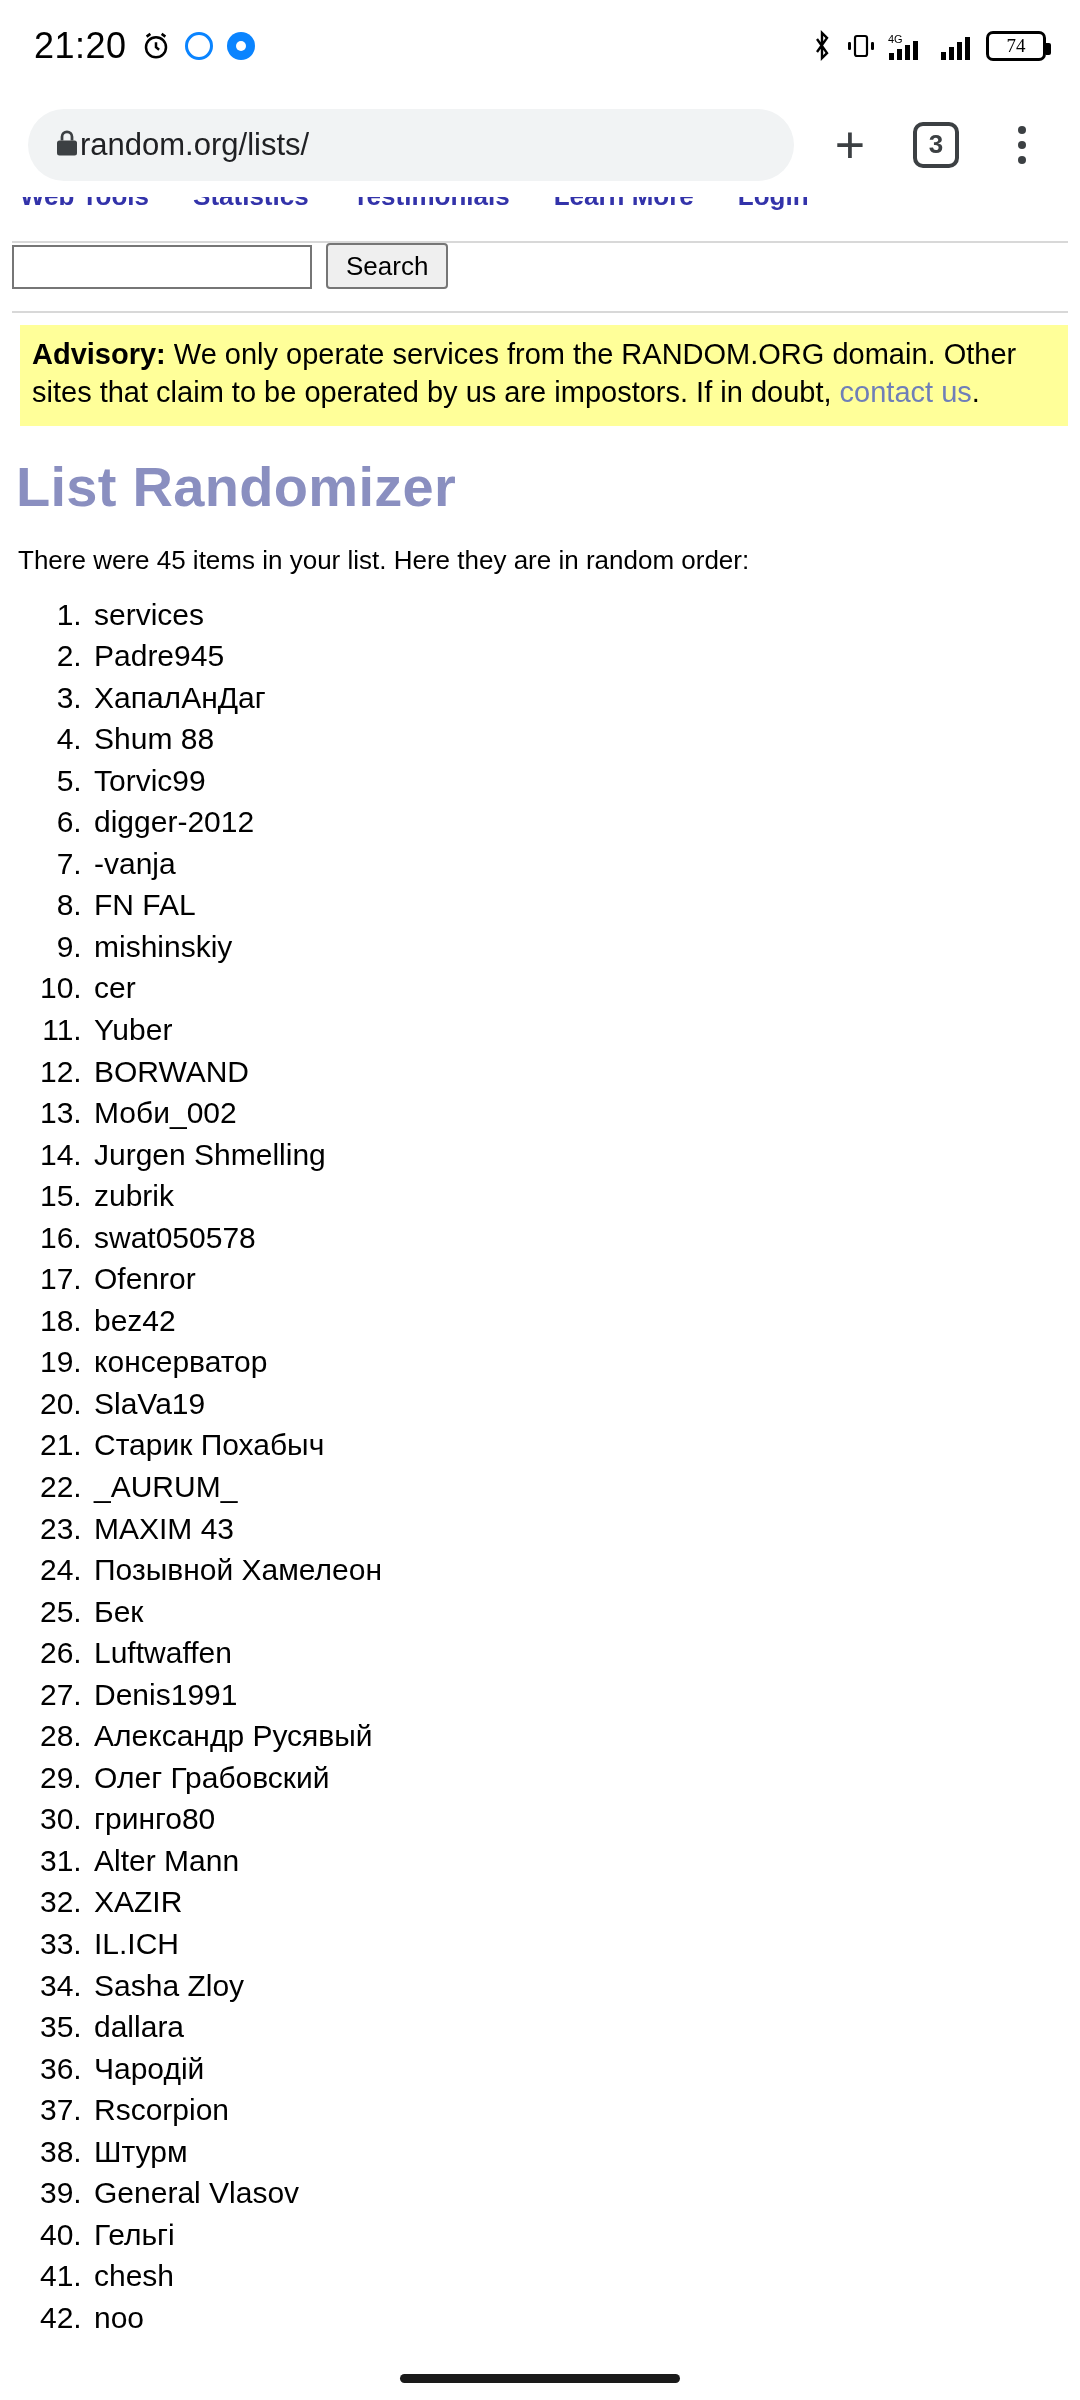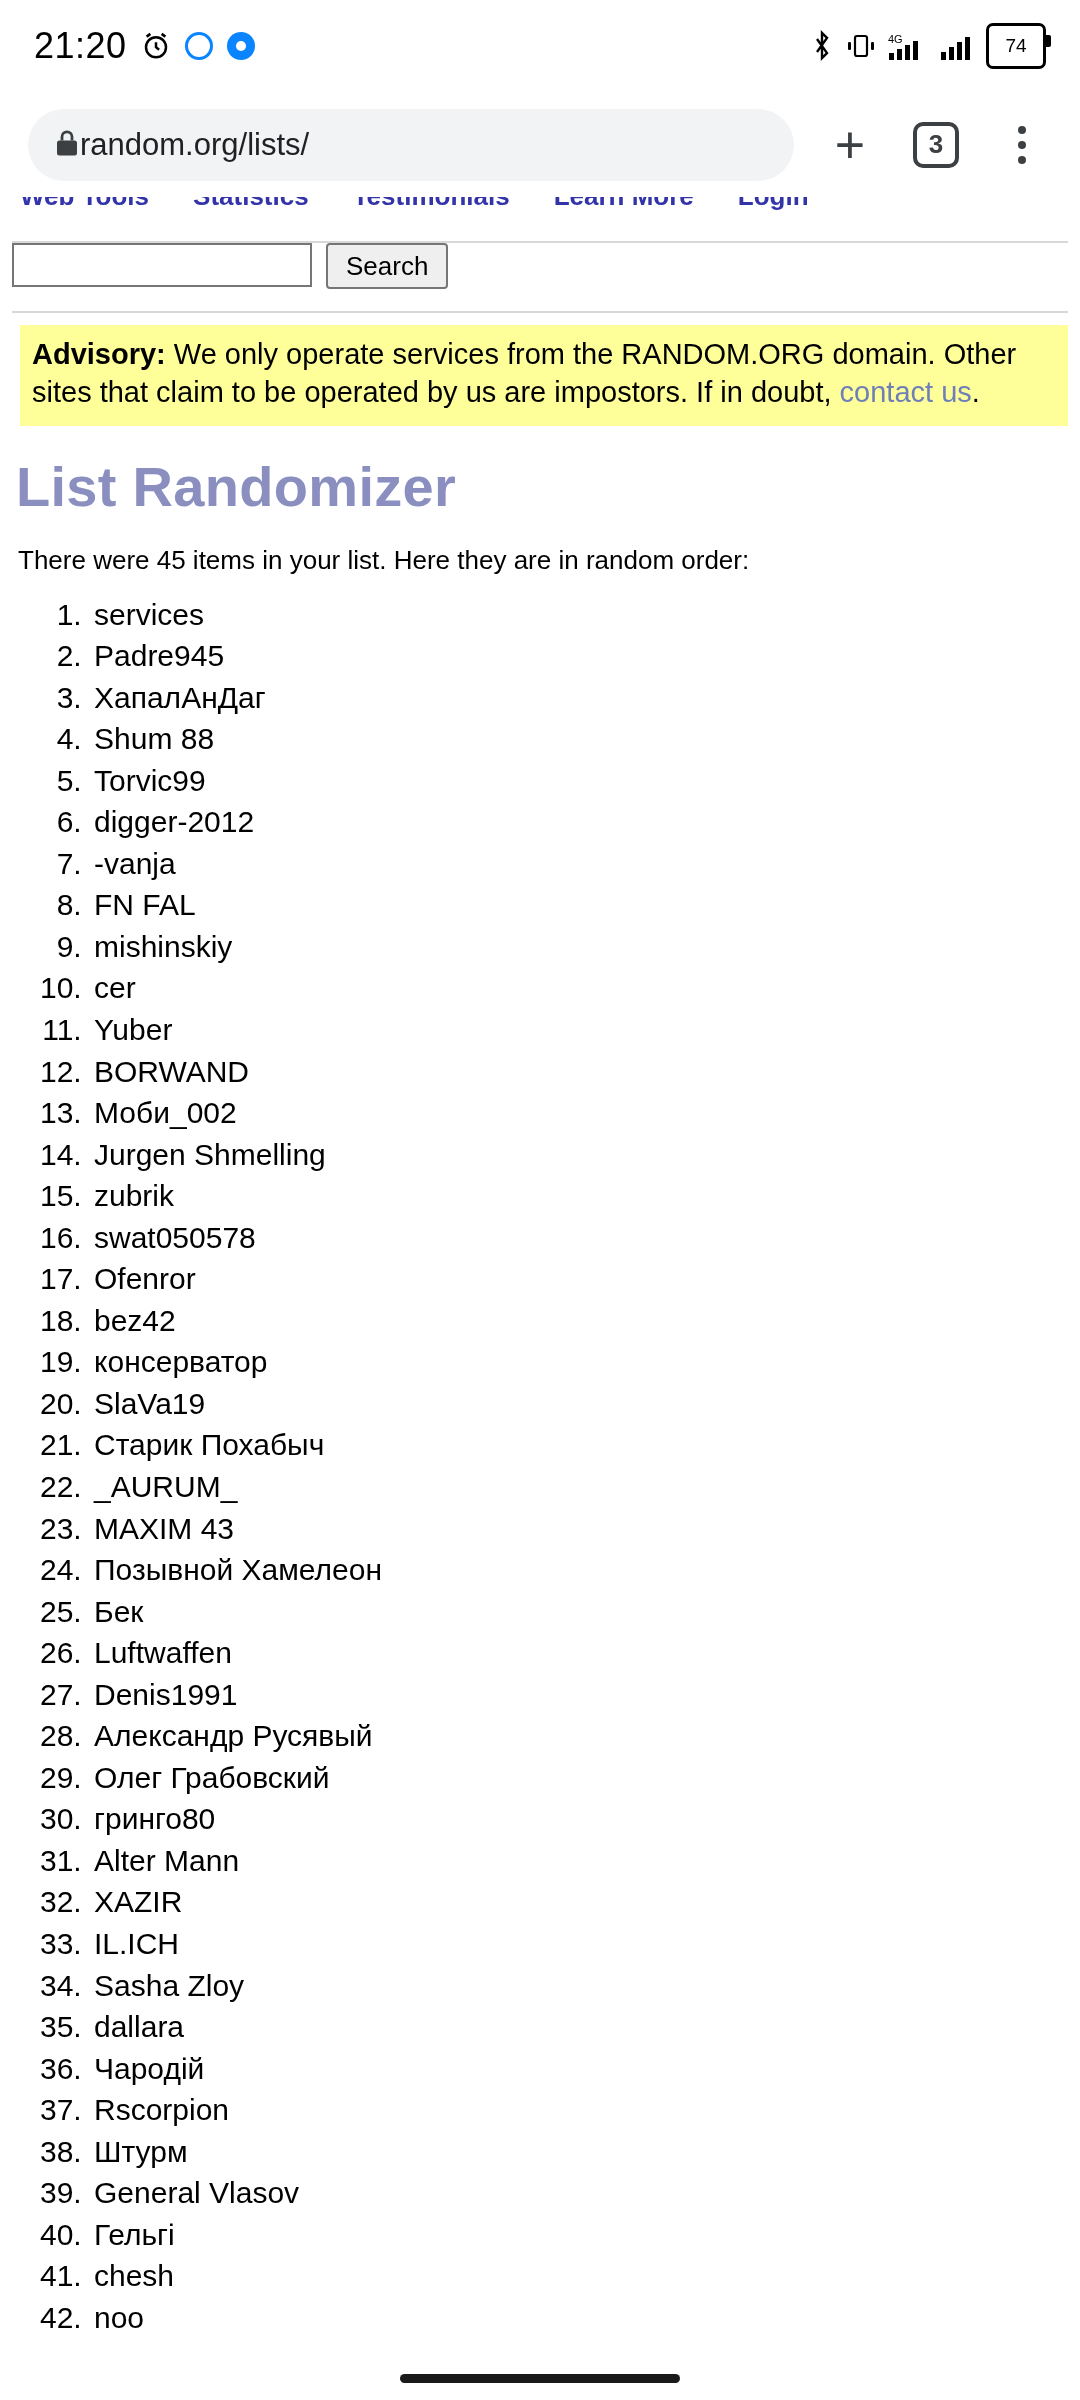--- a/index.html
+++ b/index.html
@@ -43,24 +43,24 @@
     background: #0a84ff; display: inline-block;
     position: relative;
   }
   .dot-blue-filled::after {
     content: ""; position: absolute; left: 9px; top: 9px;
     width: 10px; height: 10px; background: #ffffff; border-radius: 50%;
   }
   .sb-right { display: flex; align-items: center; gap: 12px; }
   .sb-right svg { display: block; }
   .battery {
-    width: 60px; height: 46px;
+    width: 60px; height: 30px;
     border: 3px solid #000; border-radius: 7px;
     position: relative; display: flex; align-items: center; justify-content: center;
-    font-size: 19px; font-weight: 500;
+    font-size: 19px; font-weight: 500; font-family: Liberation Serif, serif;
   }
   .battery::after {
     content: ""; position: absolute; right: -8px; top: 9px;
     width: 5px; height: 12px; background: #000; border-radius: 0 2px 2px 0;
   }
 
   
   .toolbar {
     flex: 0 0 105px;
     height: 105px;
@@ -132,21 +132,21 @@
     border-top: 2px solid #d8d8d8;
     margin: 18px 0 0 0;
   }
   .searchlabel {
     color: #9aa0c8;
     font-size: 27px;
     margin: 20px 0 10px 2px;
   }
   .searchrow {
     display: flex;
-    align-items: flex-start;
+    align-items: flex-end;
     gap: 14px;
     margin-bottom: 22px;
   }
   .searchinput {
     width: 300px;
     height: 44px;
     border: 2px solid #767676;
     background: #ffffff;
     font-size: 24px;
     padding: 0 6px;

